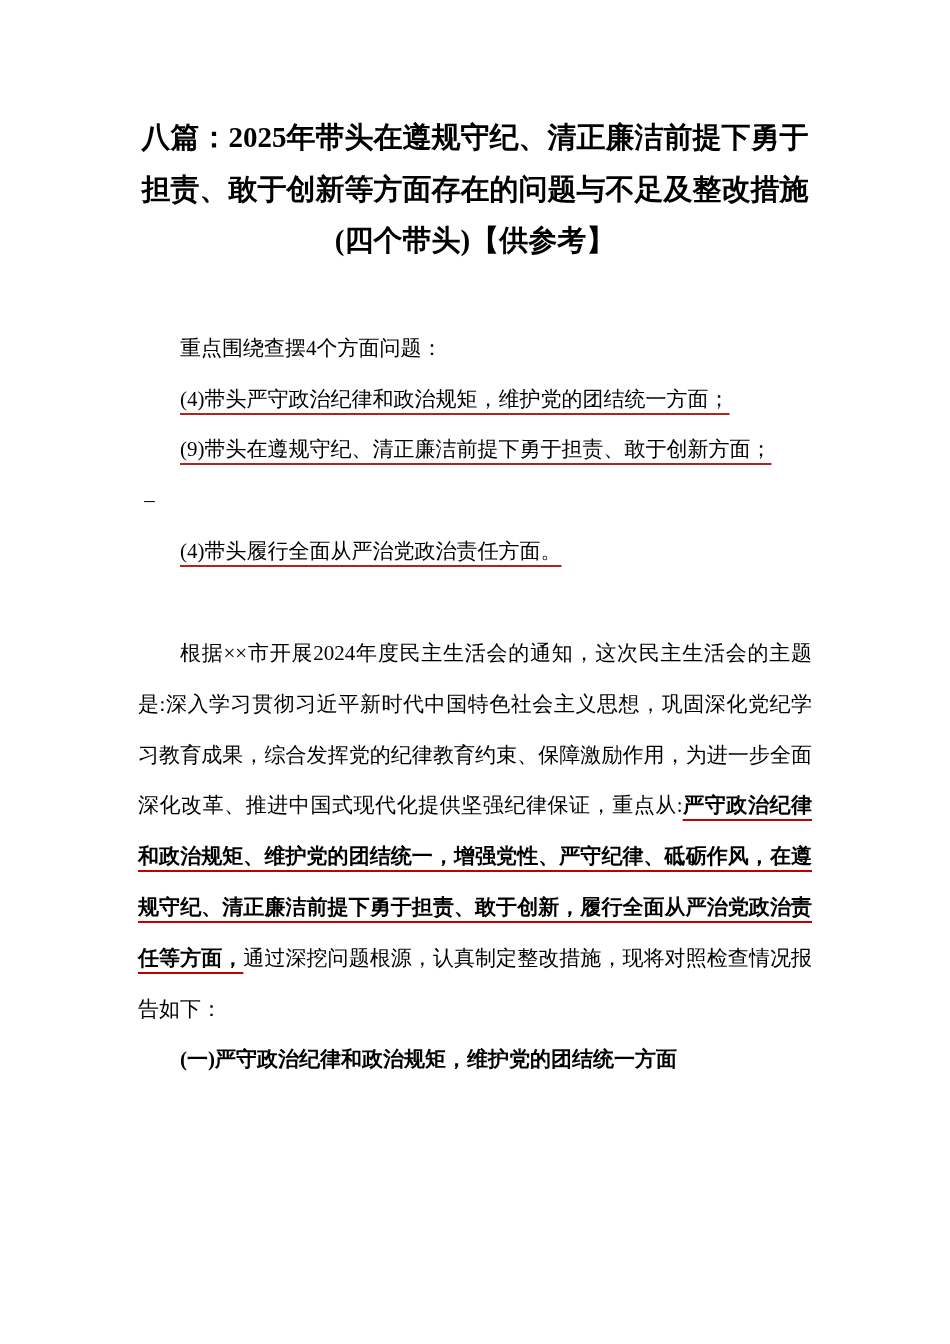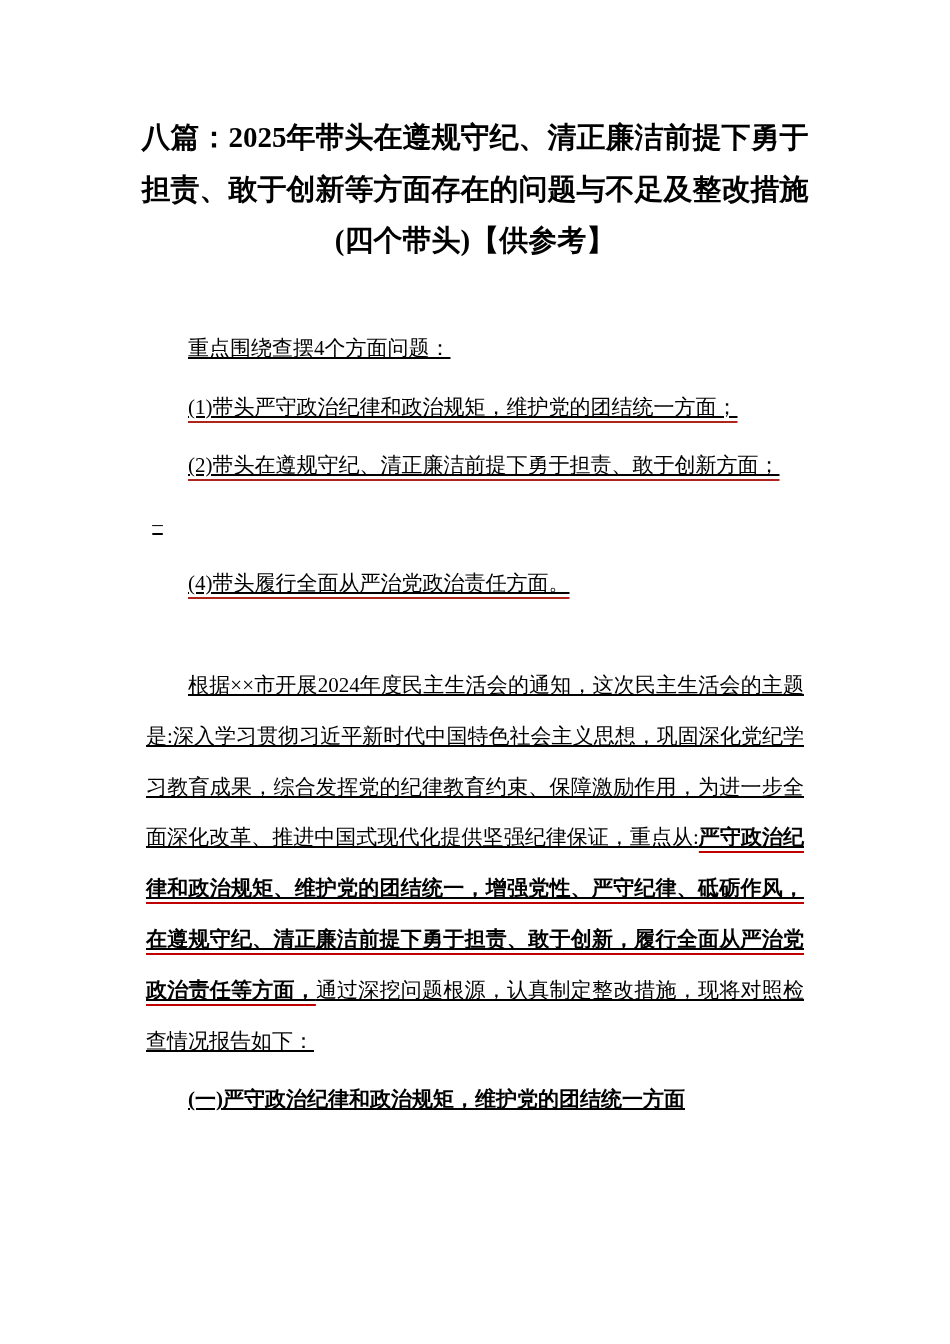--- a/index.html
+++ b/index.html
@@ -22,24 +22,23 @@
   .doc-title {
     font-size: 29px;
     font-weight: bold;
     text-align: center;
     line-height: 1.78;
     margin: 0 0 56px 0;
   }
   .para {
     font-size: 21px;
     line-height: 2.42;
-    margin: 8px;
+    margin: 0;
     text-align: justify;
     text-indent: 2em;
-    text-decoration: underline;
   }
   .intro-lead {
     margin-top: 0;
   }
   .u-red {
     text-decoration: underline;
     text-decoration-color: #b02420;
     text-decoration-thickness: 2px;
     text-underline-offset: 7px;
   }
@@ -65,24 +64,24 @@
 </style>
 </head>
 <body>
 
 <div class="page">
 
   <h1 class="doc-title">八篇：2025年带头在遵规守纪、清正廉洁前提下勇于担责、敢于创新等方面存在的问题与不足及整改措施(四个带头)【供参考】</h1>
 
   <p class="para intro-lead">重点围绕查摆4个方面问题：</p>
 
-  <p class="para"><span class="u-red">(1)带头严守政治纪律和政治规矩，维护党的团结统一方面；</span></p>
+  <p class="para"><span class="u-red">(4)带头严守政治纪律和政治规矩，维护党的团结统一方面；</span></p>
 
 
-  <p class="para"><span class="u-red">(2)带头在遵规守纪、清正廉洁前提下勇于担责、敢于创新方面；</span></p>
+  <p class="para"><span class="u-red">(9)带头在遵规守纪、清正廉洁前提下勇于担责、敢于创新方面；</span></p>
 
   <p class="para dash-line"><span>–</span></p>
 
   <p class="para"><span class="u-red">(4)带头履行全面从严治党政治责任方面。</span></p>
 
   <p class="para body-para"><span>根据××市开展2024年度民主生活会的通知，这次民主生活会的主题是:深入学习贯彻习近平新时代中国特色社会主义思想，巩固深化党纪学习教育成果，综合发挥党的纪律教育约束、保障激励作用，为进一步全面深化改革、推进中国式现代化提供坚强纪律保证，重点从:</span><span class="hl">严守政治纪律和政治规矩、维护党的团结统一，增强党性、严守纪律、砥砺作风，在遵规守纪、清正廉洁前提下勇于担责、敢于创新，履行全面从严治党政治责任等方面，</span><span>通过深挖问题根源，认真制定整改措施，现将对照检查情况报告如下：</span></p>
 
 
   <p class="para heading">(一)严守政治纪律和政治规矩，维护党的团结统一方面</p>
 

